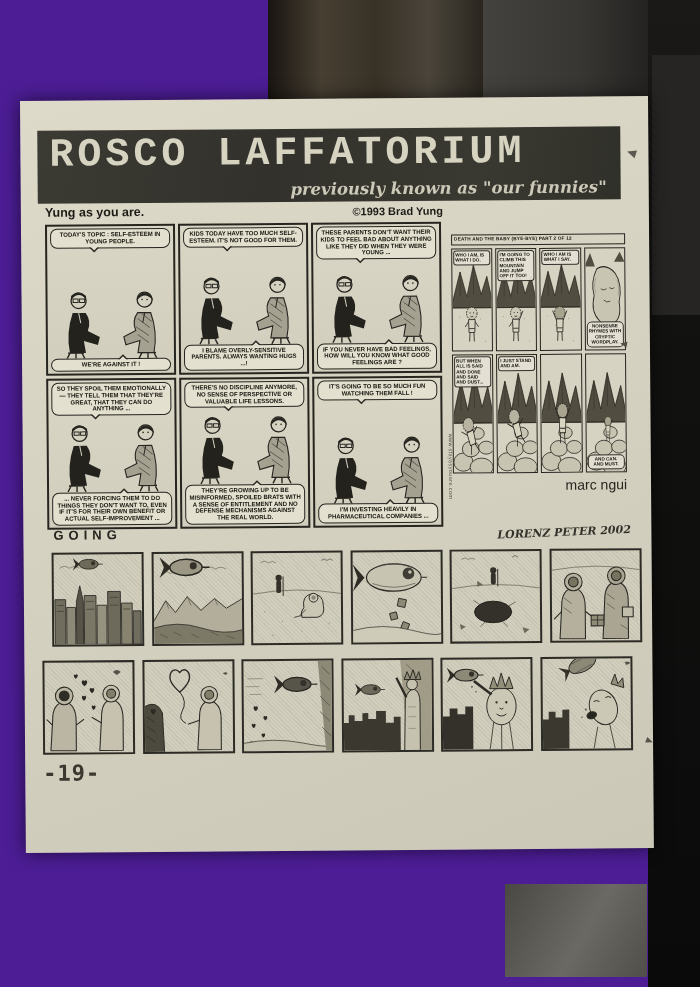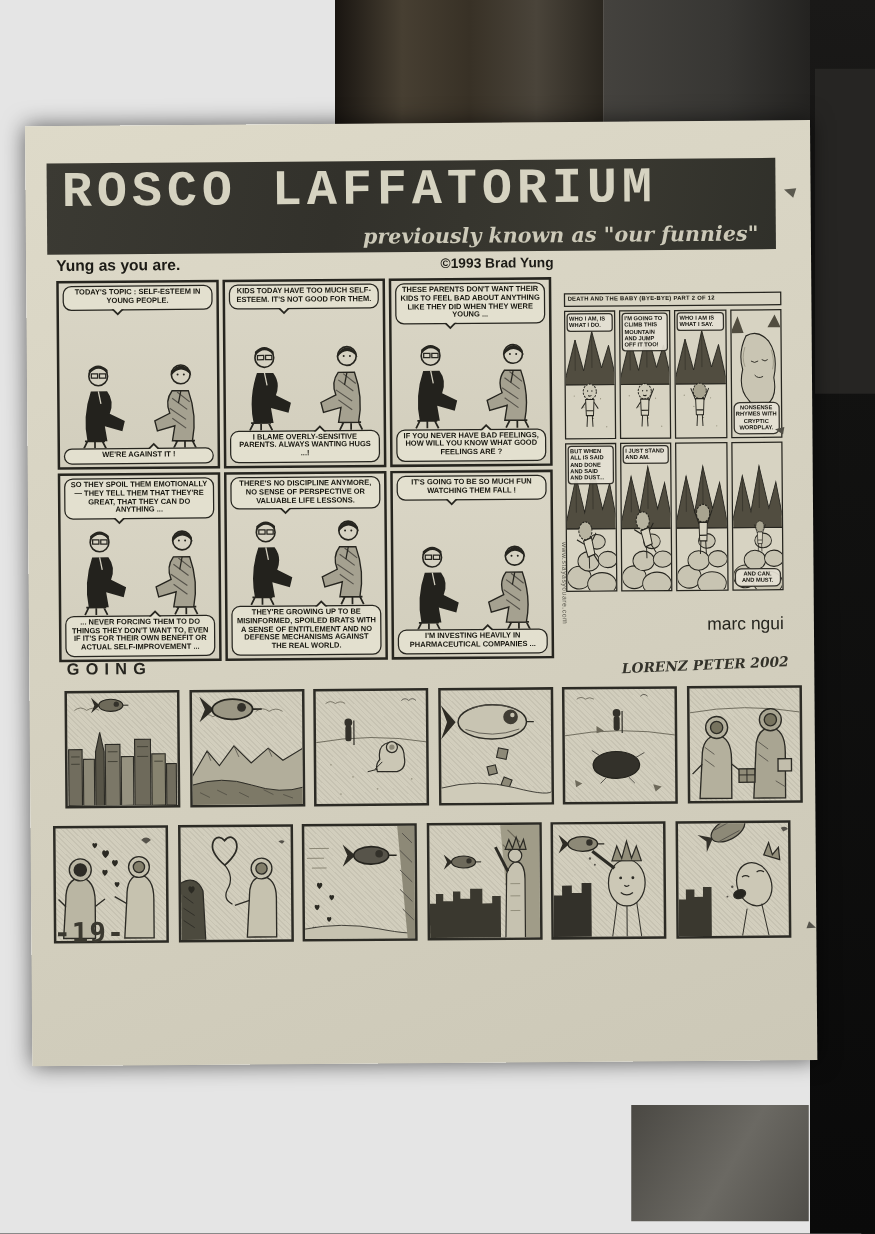--- a/index.html
+++ b/index.html
@@ -1,16 +1,16 @@
 <!DOCTYPE html>
 <html><head>
 <meta charset="utf-8">
 <style>
   html,body{margin:0;padding:0;width:700px;height:987px;overflow:hidden;background:#070706;}
-  .stage{position:relative;width:689px;height:987px;background:#e5e5e5;font-family:"Liberation Sans",sans-serif;}
+  .stage{position:relative;width:689px;height:987px;background:#4c1d95;font-family:"Liberation Sans",sans-serif;}
   
   #bg-brown{position:absolute;left:268px;top:0;width:215px;height:104px;
     background:linear-gradient(90deg,#191511,#473f32 25%,#383126 50%,#4a443a 75%,#2a261f);}
   #bg-gray{position:absolute;left:483px;top:0;width:165px;height:104px;
     background:linear-gradient(90deg,#44423e,#373633 60%,#242321);}
   #bg-right{position:absolute;left:648px;top:0;width:52px;height:987px;
     background:linear-gradient(#1a1918,#121211 30%,#0a0a0a);}
   #bg-right-patch{position:absolute;left:652px;top:55px;width:48px;height:260px;background:#262523;}
   #bg-bottom-patch{position:absolute;left:505px;top:884px;width:142px;height:93px;
     background:linear-gradient(120deg,#4a4843,#6b6963 55%,#504e49);}
@@ -60,34 +60,34 @@
   .s2row{display:flex;gap:3px;}
   .s2row.r1 .s2panel{height:103px;}
   .s2row.r2 .s2panel{height:119px;}
   .s2panel{box-sizing:border-box;width:41.2px;flex:none;position:relative;
     border:1.6px solid #26251f;background:#d7d3c2;overflow:hidden;}
   .s2panel svg{position:absolute;inset:0;width:100%;height:100%;}
   .s2cap{position:absolute;left:1px;right:1px;top:1px;background:rgba(228,224,211,.93);
     border:1px solid #33312a;border-radius:3px;font:700 4.6px/1.18 "Liberation Sans",sans-serif;
     padding:1px;color:#16150f;}
   .s2cap.bottom{top:auto;bottom:2px;border-radius:5px;text-align:center;}
-  .s2sig{align-self:flex-end;font:400 14px/1 "Liberation Sans",sans-serif;color:#26251f;margin-top:16px;}
+  .s2sig{align-self:flex-end;font:400 14px/1 "Liberation Sans",sans-serif;color:#26251f;margin-top:2px;}
 
   
   .s3head{position:absolute;left:30px;top:428px;width:578px;display:flex;justify-content:space-between;align-items:baseline;}
   .s3title{font:600 13px/1 "Liberation Sans",sans-serif;letter-spacing:5px;color:#26251f;}
   .s3credit{font:italic 700 11px/1 "DejaVu Serif",serif;color:#33322a;transform:rotate(-2deg);}
   .s3row{position:absolute;left:28px;top:452px;display:flex;gap:7.5px;}
   .s3row.r2{left:18px;top:560px;}
   .s3panel{box-sizing:border-box;width:92px;height:94px;flex:none;border:2px solid #2c2b25;
     background:#d2cebd;background-image:repeating-linear-gradient(45deg,rgba(70,66,55,.08) 0 1px,transparent 1px 3px);
     position:relative;overflow:hidden;}
   .s3panel svg{position:absolute;inset:0;width:100%;height:100%;}
 
-  .pagenum{position:absolute;left:18px;top:636px;font:700 22px/1 "DejaVu Sans Mono",monospace;
+  .pagenum{position:absolute;left:18px;top:662px;font:700 22px/1 "DejaVu Sans Mono",monospace;
     letter-spacing:1px;color:#3a382f;}
 </style>
 </head>
 <body>
 
 <div class="stage">
   <div id="bg-brown"></div>
   <div id="bg-gray"></div>
   <div id="bg-right"></div>
   <div id="bg-right-patch"></div>

